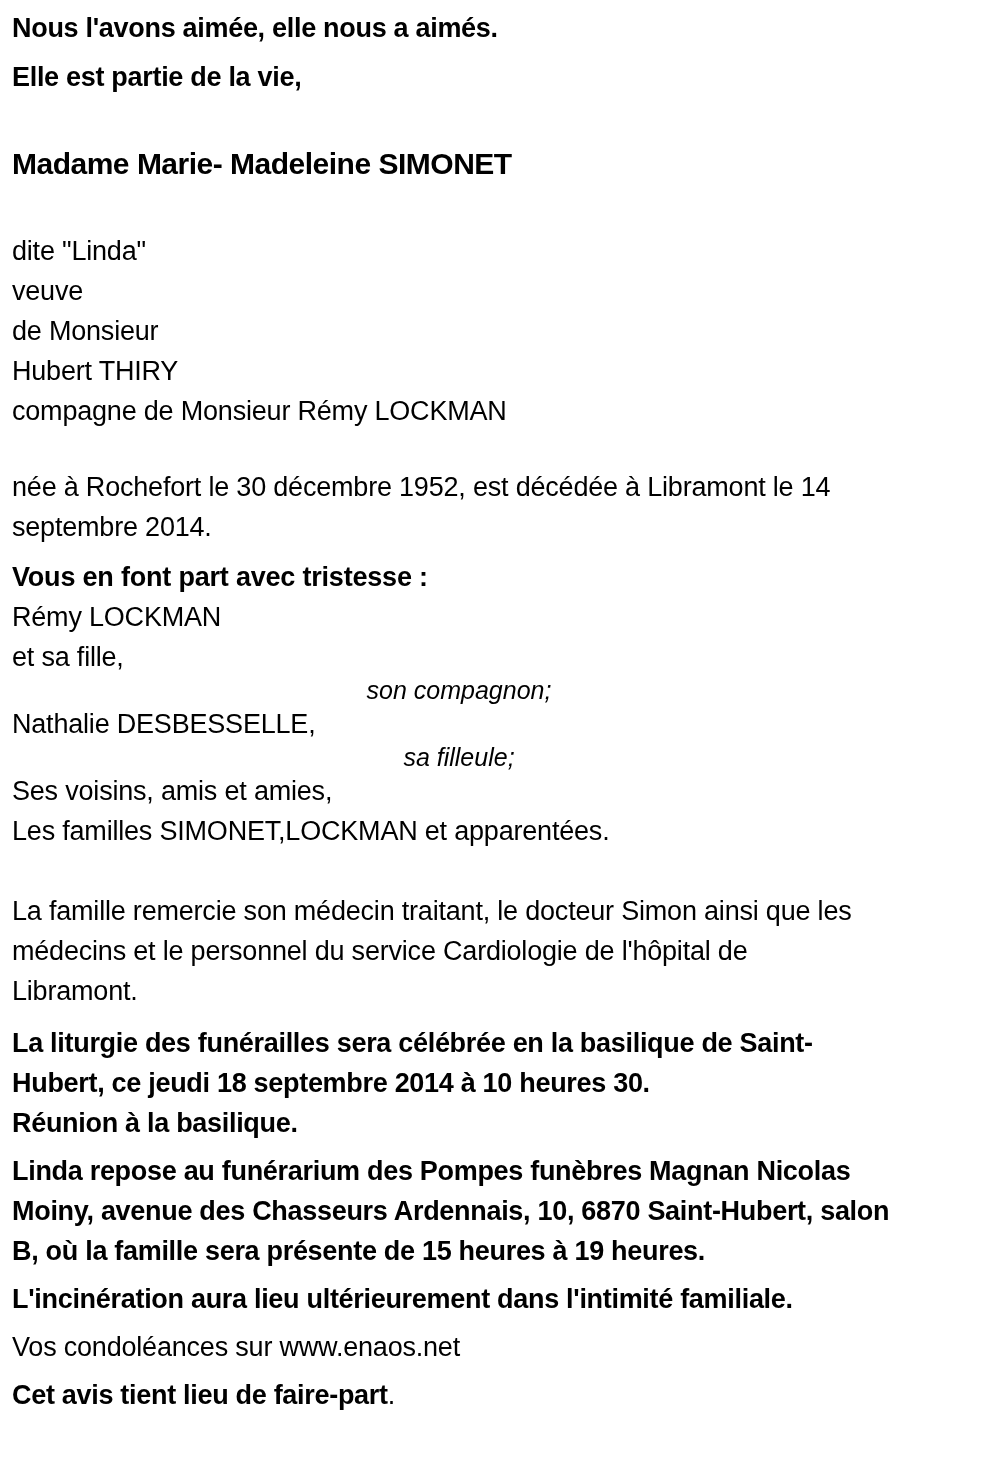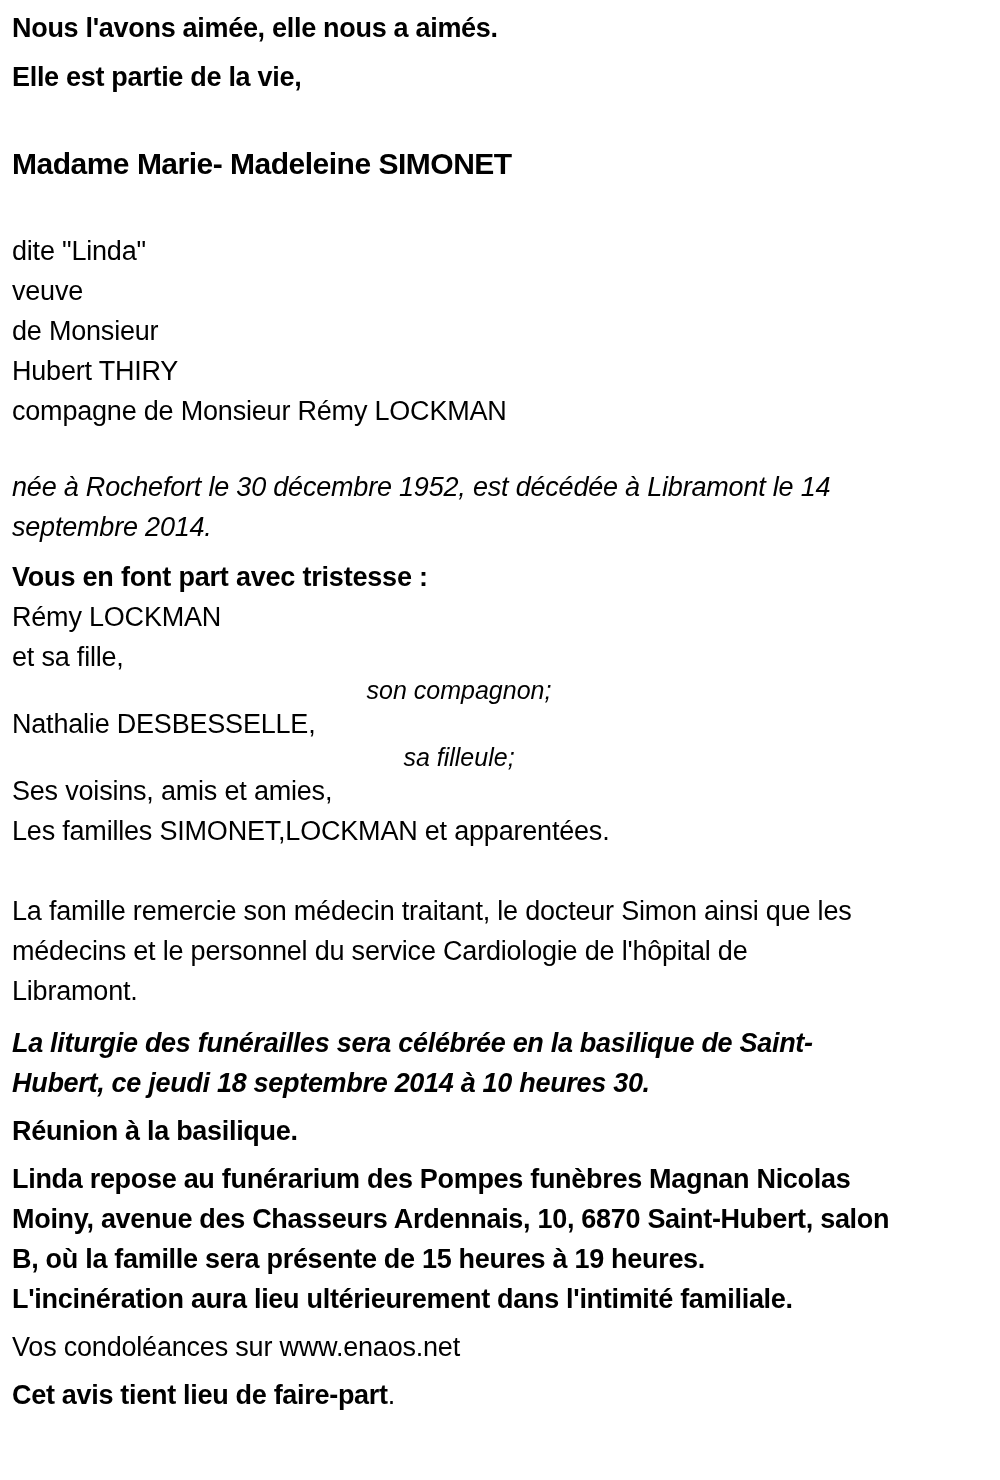--- a/index.html
+++ b/index.html
@@ -34,36 +34,36 @@
 
   
   .t {
     font-size: 27px;
     line-height: 40px;
     letter-spacing: -0.2px;
   }
   .b { font-weight: 700; letter-spacing: -0.3px; }
 
   .identity { margin-top: 44px; }
-  .birth { margin-top: 36px; font-style: italic; }
+  .birth { margin-top: 36px; }
   .intro { margin-top: 10px; font-weight: bold; }
 
   .family .rel {
     font-size: 25px;
     font-style: italic;
     line-height: 27px;
     text-align: center;
     white-space: nowrap;
   }
 
   .thanks { margin-top: 40px; }
-  .ceremony { margin-top: 12px; font-style: italic; }
-  .meeting { margin-top: 8px; }
+  .ceremony { margin-top: 12px; }
+  .meeting { }
   .repose { margin-top: 8px; }
-  .cremation { }
+  .cremation { margin-top: 8px; }
   .condolences { margin-top: 8px; }
   .closing { margin-top: 8px; }
   .closing .tail { font-weight: 400; }
 </style>
 </head>
 <body>
 
 <div class="page">
 
   <section class="epitaph">

